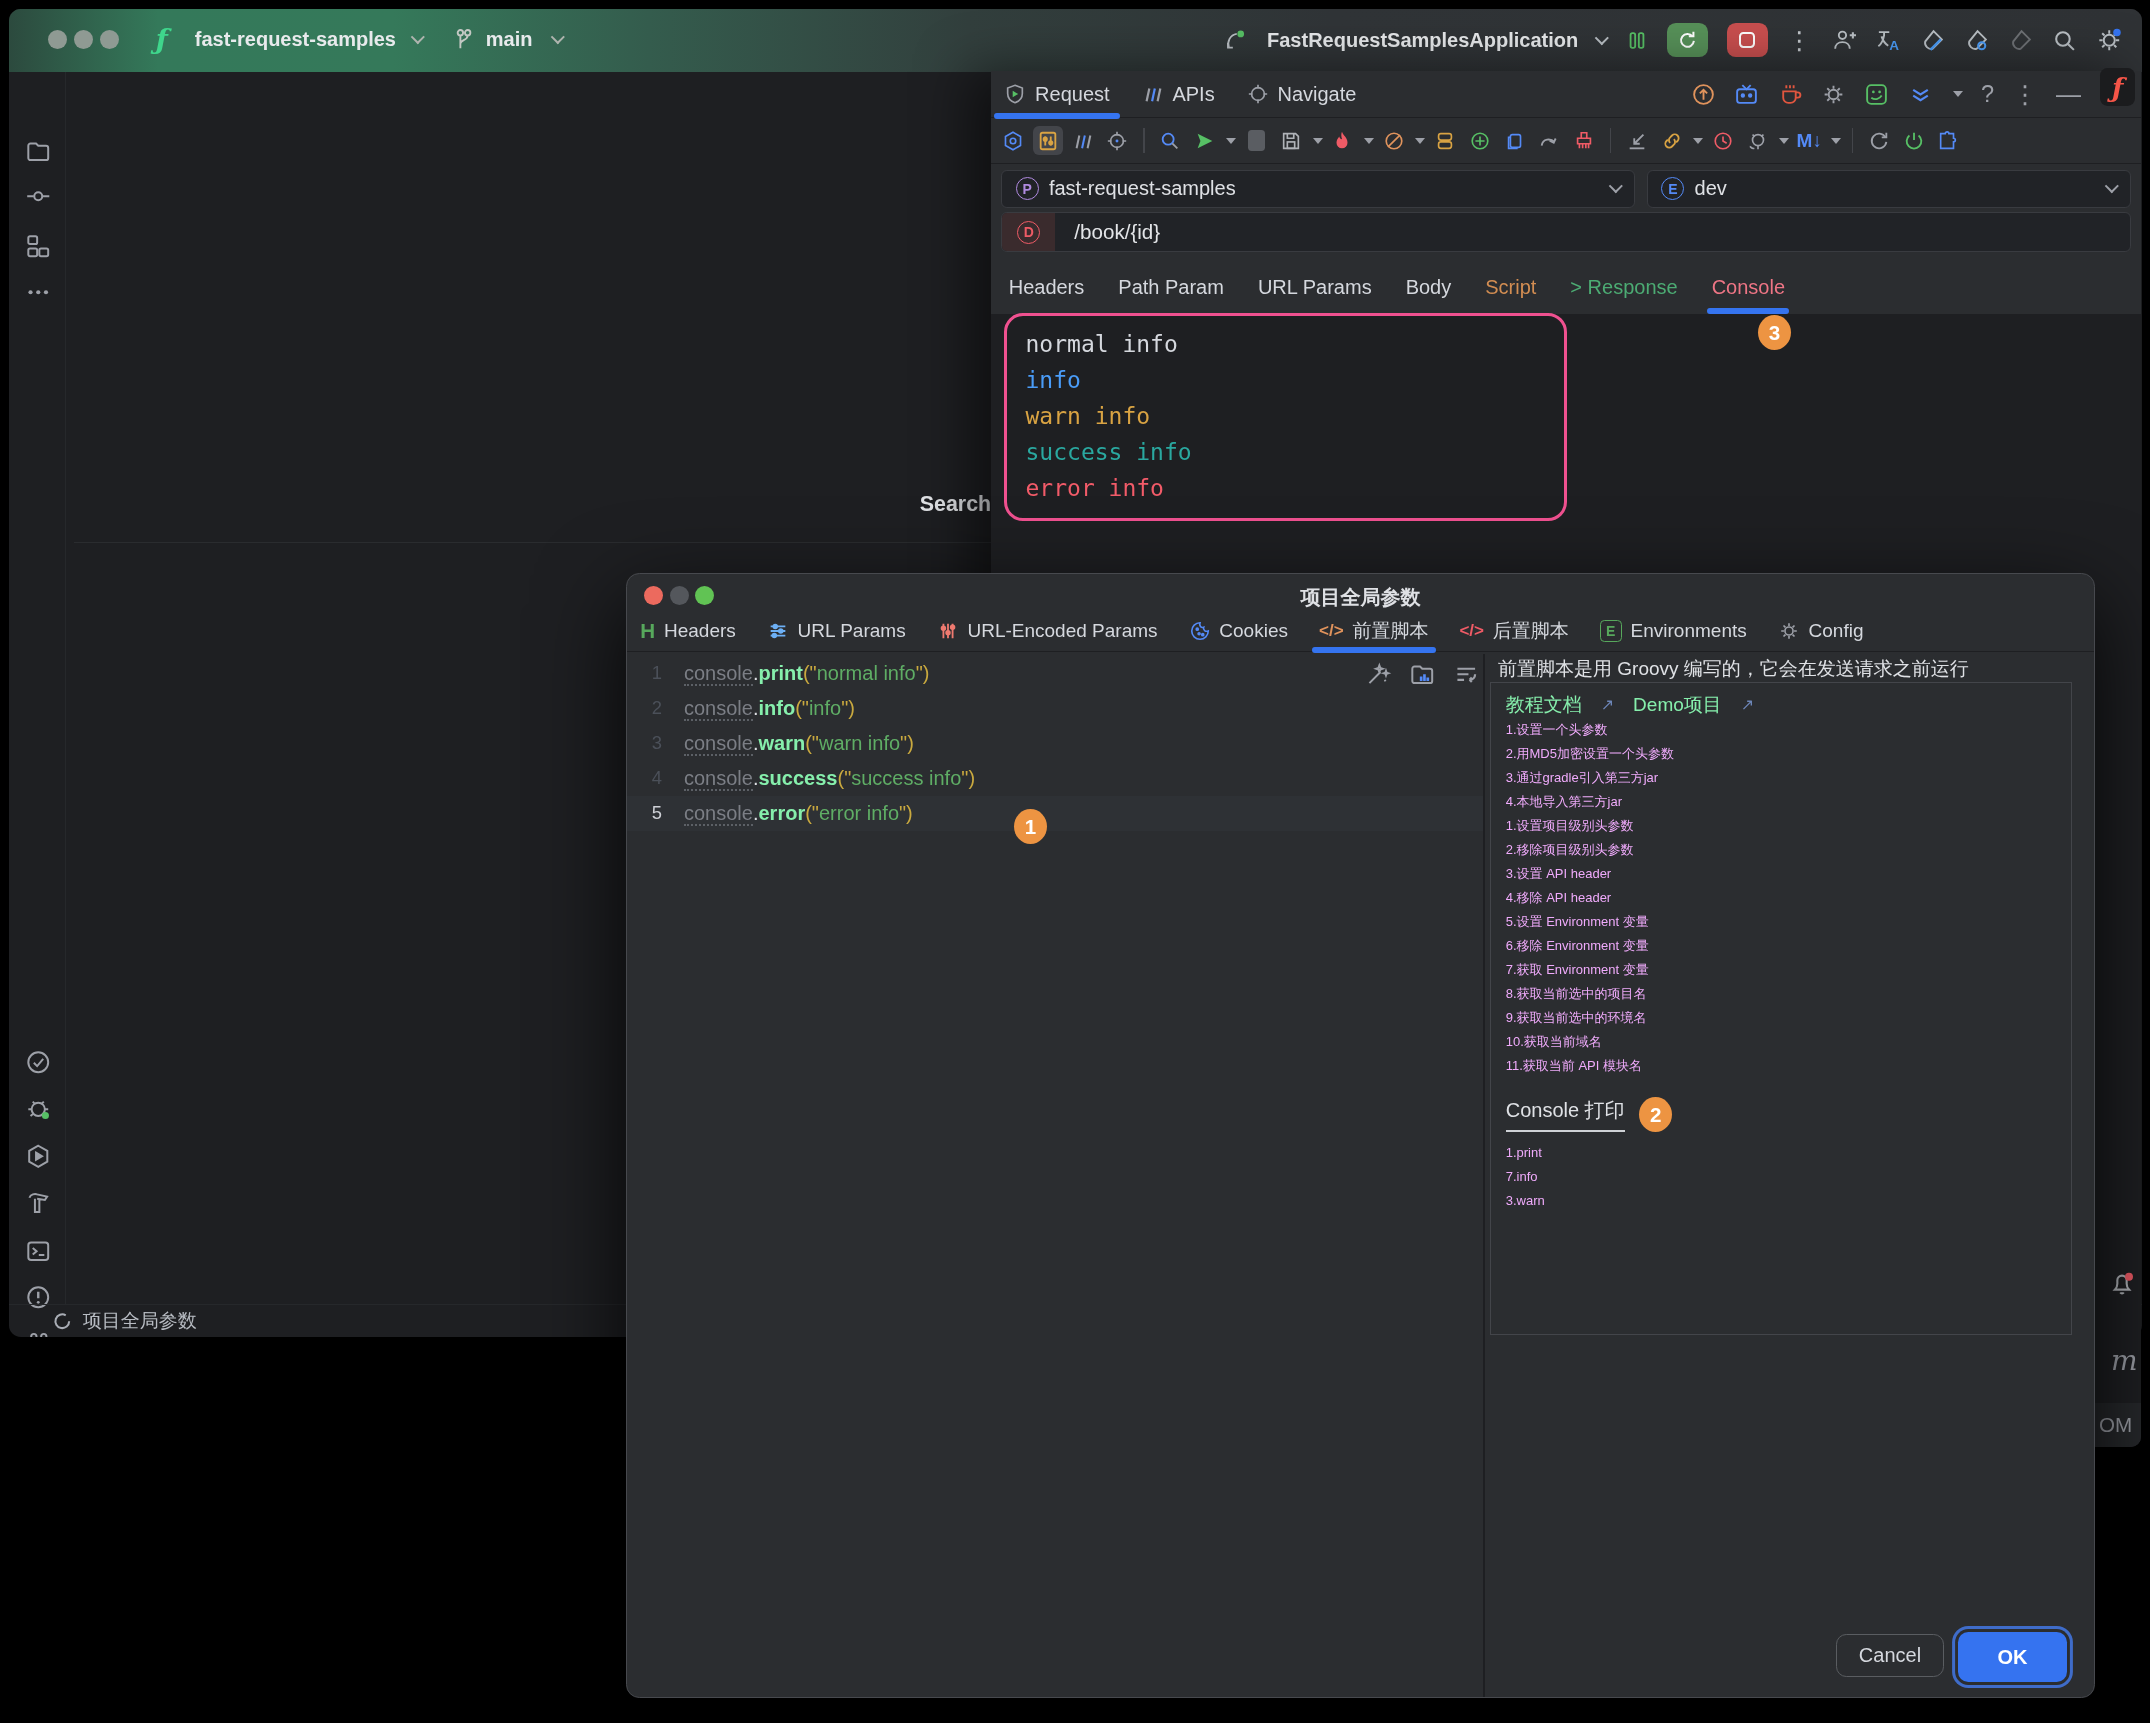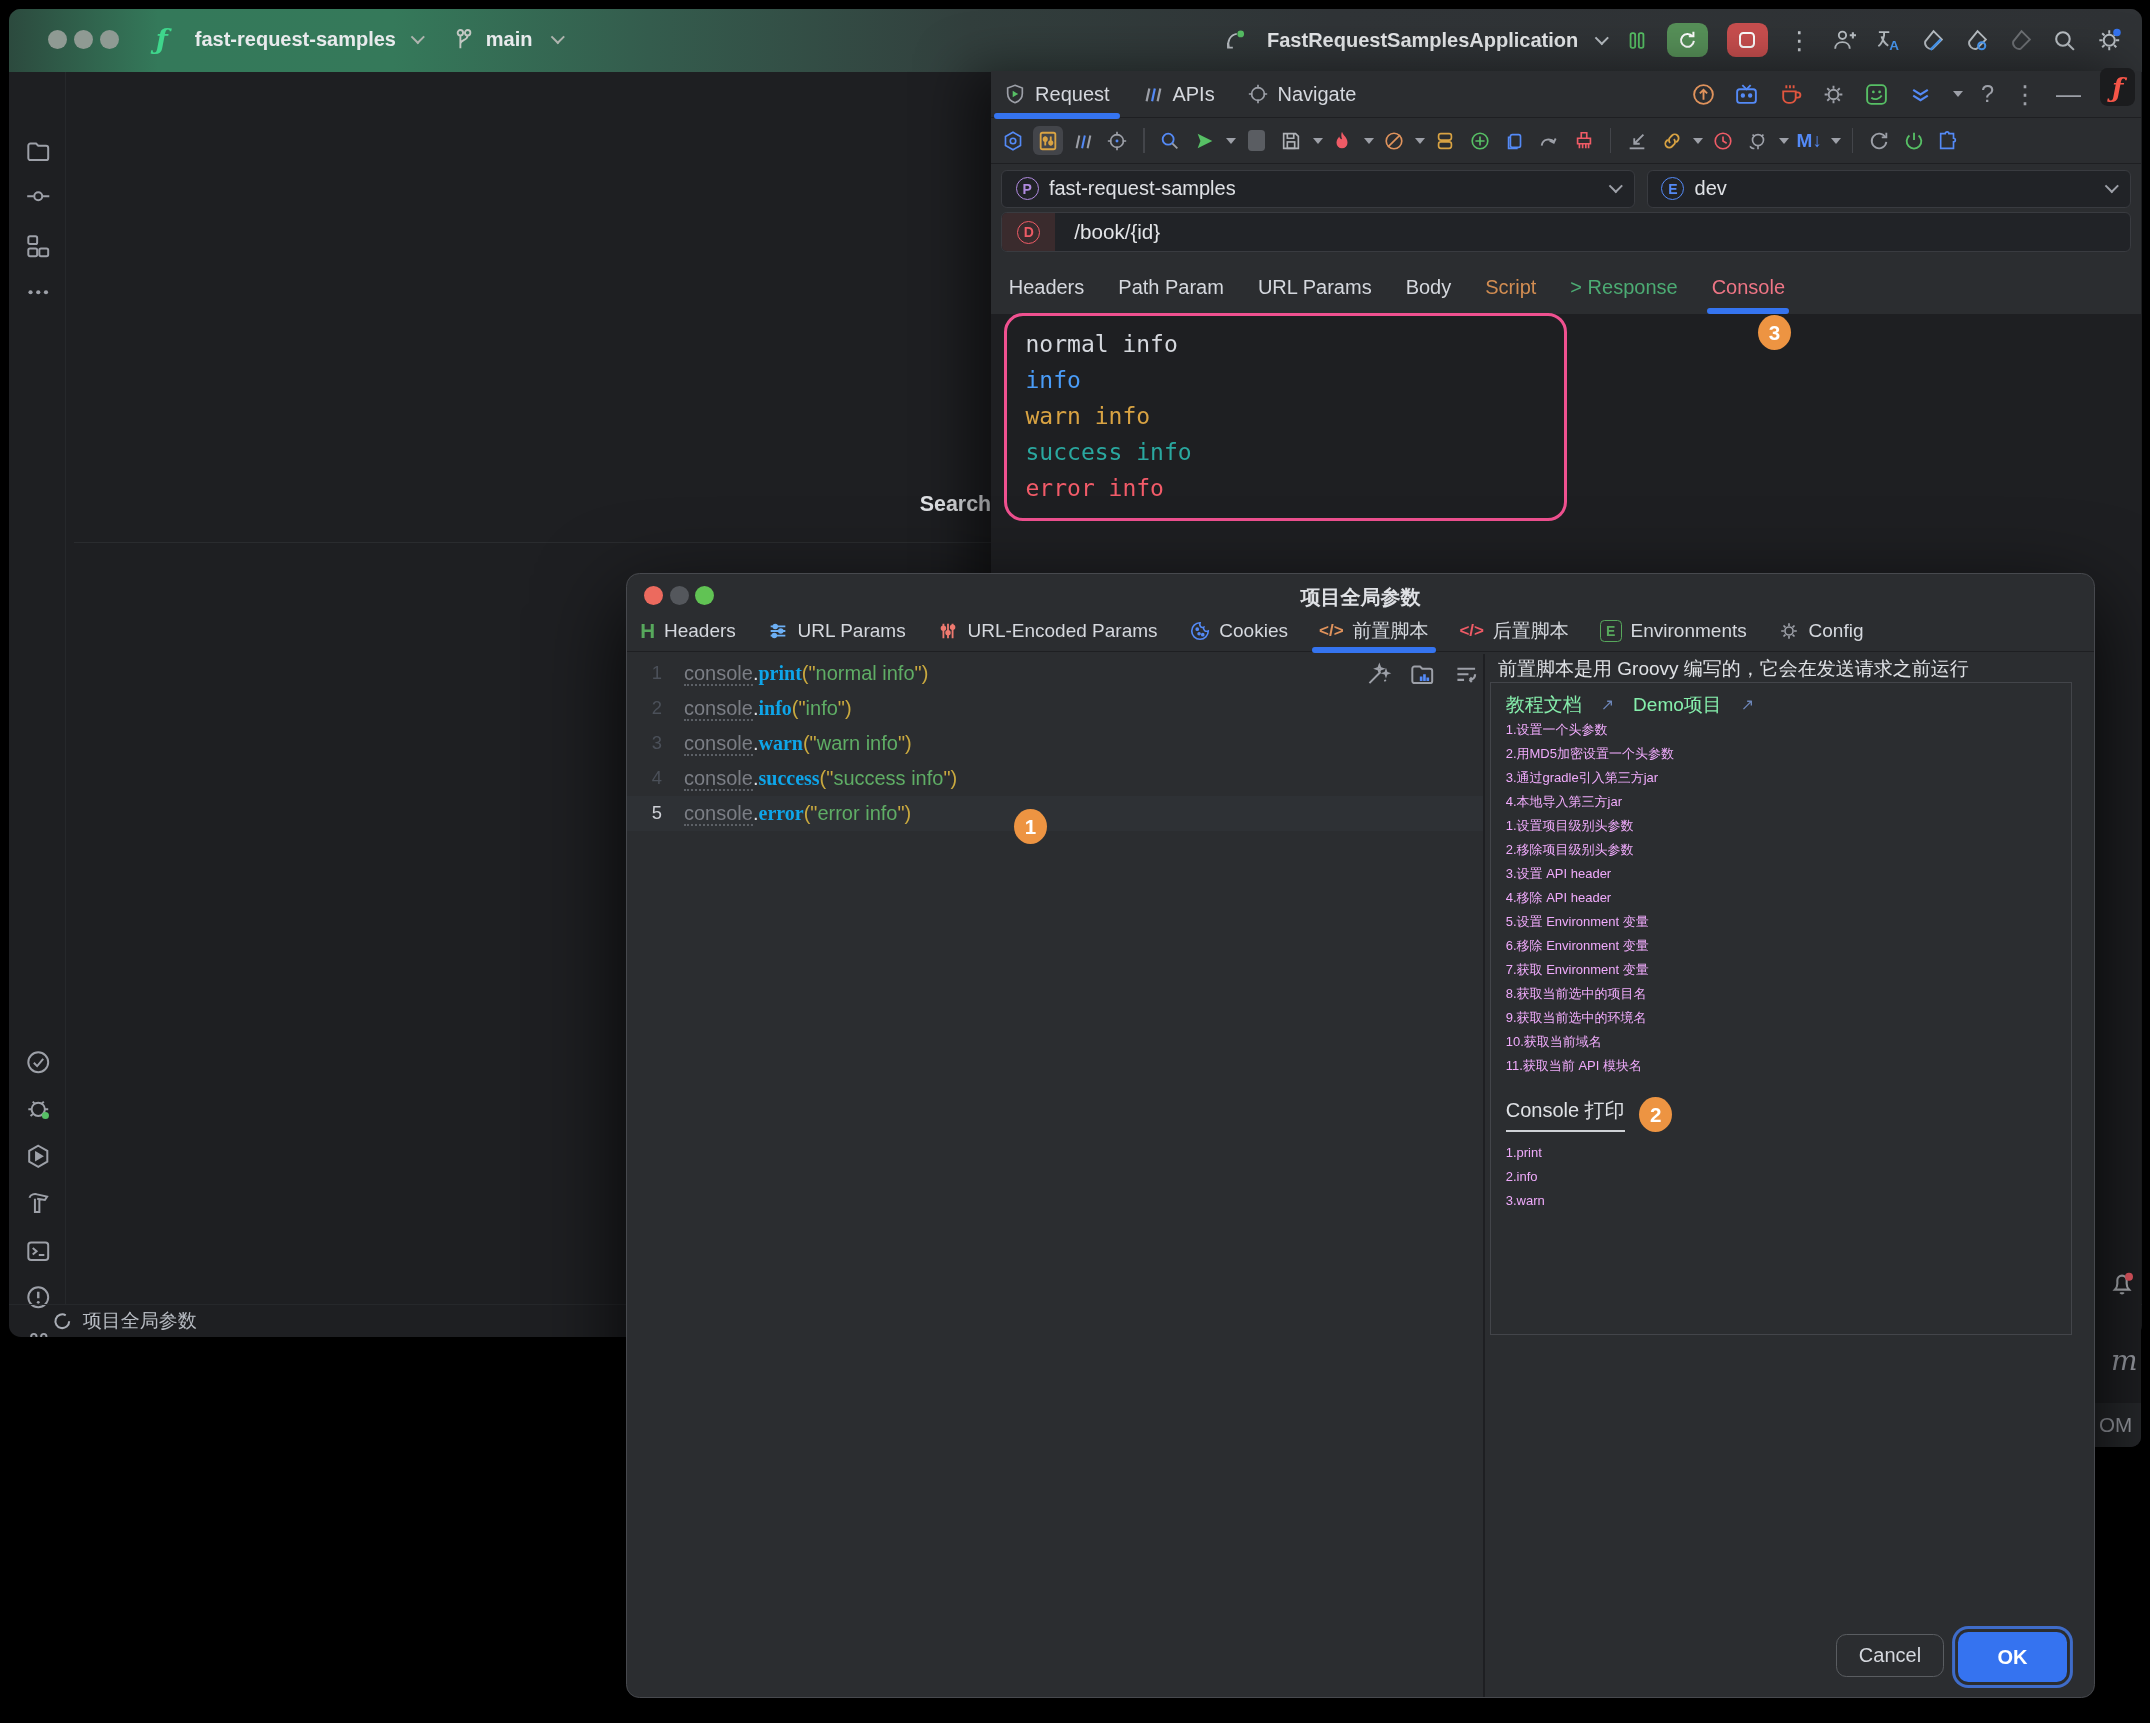--- a/index.html
+++ b/index.html
@@ -74,21 +74,21 @@
   .mtab.active::after { content:""; position:absolute; left:-7.4px; right:-7.4px; bottom:-1.5px; height:5.9px; border-radius:2.9px; background:#3574f0; }
   .mtab .ticon { font-weight:700; font-size:17px; }
 
   #m-editor { position:absolute; left:0; top:80px; width:856px; bottom:0; }
   .cl { position:relative; display:flex; height:35px; align-items:center; font-size:20px; }
   .cl .ln { width:57px; text-align:right; padding-right:22px; color:#4b5059; font-size:18.4px; flex:none; }
   .cl.current { background:#2e3135; }
   .cl.current .ln { color:#ced0d6; }
   .obj { color:#7b7e85; border-bottom:2.2px dotted #5c6066; padding-bottom:0.7px; }
   .dotp { color:#dfe1e5; }
-  .meth { color:#0ea5e9; font-weight:700;font-family:Liberation Serif, serif; }
+  .meth { color:#86efac; font-weight:700; }
   .par { color:#c9a93f; }
   .strg { color:#5fad65; }
   #editor-icons { position:absolute; left:738px; top:7.4px; display:flex; gap:17.7px; }
   #m-divider { position:absolute; left:856px; top:80px; width:1.5px; bottom:0; background:#1e1f22; }
 
   #m-help-intro { position:absolute; left:871px; top:82px; color:#dfe1e5; font-size:19px; }
   #m-help-box { position:absolute; left:863px; top:108px; width:582px; height:653px; border:1.5px solid #43454a; padding:8.8px 14.7px; overflow:hidden; }
   .hlink { color:#f0abfc; font-size:13px; line-height:24px; text-decoration:none; display:block; }
   .hlink-inline { color:#86efac; font-size:19px; text-decoration:none; }
   .ext { color:#6d86b8; font-size:16px; }
@@ -618,21 +618,21 @@
     <a class="hlink">8.获取当前选中的项目名</a>
     <a class="hlink">9.获取当前选中的环境名</a>
     <a class="hlink">10.获取当前域名</a>
     <a class="hlink">11.获取当前 API 模块名</a>
 
     <div class="hsec">
       <span class="t">Console 打印</span>
       <span class="badge" style="position:static">2</span>
     </div>
     <a class="hlink">1.print</a>
-    <a class="hlink">2.info</a>
+    <a class="hlink">7.info</a>
     <a class="hlink">3.warn</a>
 
   </div>
 
   <div id="m-footer">
     <button id="btn-cancel">Cancel</button>
     <button id="btn-ok">OK</button>
   </div>
 </div>
 

